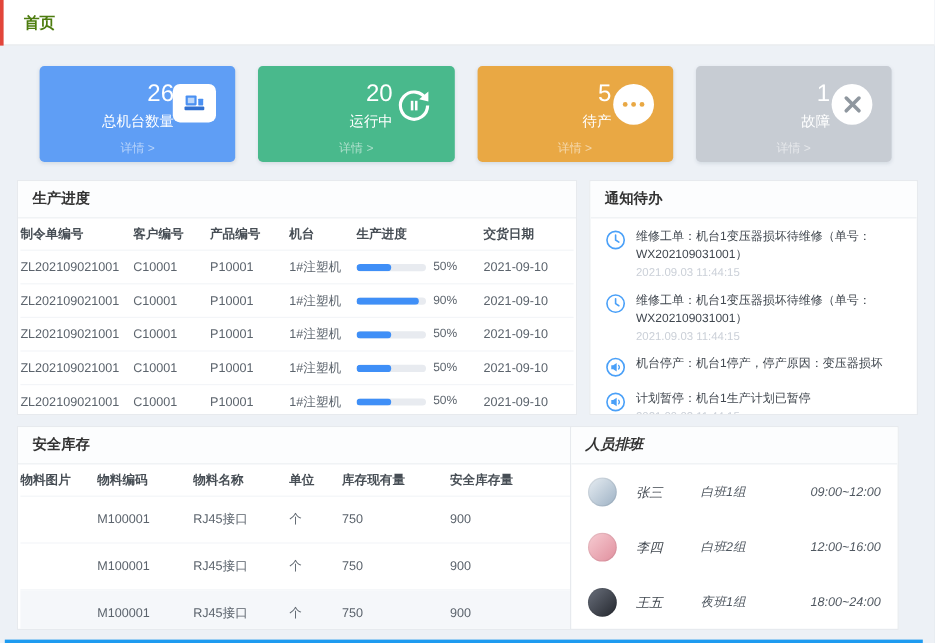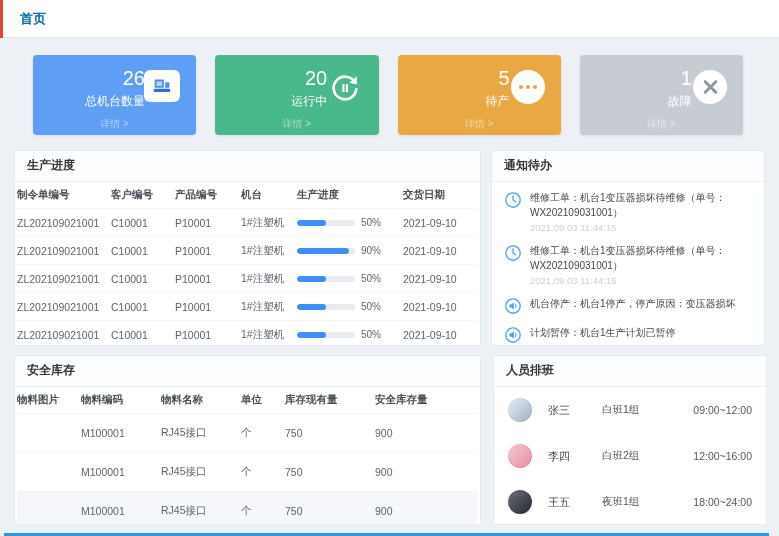--- a/index.html
+++ b/index.html
@@ -3,21 +3,21 @@
 <meta charset="utf-8">
 <style>
   html,body{margin:0;padding:0;background:#dfe4ea;}
   .screen{position:relative;width:779px;height:536px;background:#edf1f6;overflow:hidden;
           font-family:"Liberation Sans",sans-serif;box-sizing:border-box;}
 
   
   .header{position:absolute;top:0;left:0;right:0;height:38px;background:#fff;
           border-bottom:1px solid #e3e7ea;display:flex;align-items:center;
           padding-left:20px;box-sizing:border-box;}
-  .header .title{font-size:13px;font-weight:700;color:#0369a1;}
+  .header .title{font-size:13px;font-weight:700;color:#4d7c0f;}
   .accent{position:absolute;left:0;top:0;width:3px;height:38px;background:#e2453a;}
   .bottombar{position:absolute;left:4px;right:10px;bottom:0;height:3px;background:#1e9bf0;}
 
   
   .cards{position:absolute;left:33px;top:55px;width:710px;height:80px;display:flex;gap:19px;}
   .card{flex:1;border-radius:4px;position:relative;color:#fff;box-shadow:0 1px 3px rgba(60,80,110,.12);}
   .card-blue{background:#5f9ef5;}
   .card-green{background:#49b98c;}
   .card-orange{background:#e9a844;}
   .card-gray{background:#c7ccd3;}
@@ -36,21 +36,21 @@
   .tools::before,.tools::after{content:"";position:absolute;left:7.5px;top:0;width:3px;height:18px;
     border-radius:2px;background:#8f979f;}
   .tools::before{transform:rotate(45deg);}
   .tools::after{transform:rotate(-45deg);}
 
   
   .panel{position:absolute;background:#fff;border:1px solid #e7eaee;box-sizing:border-box;overflow:hidden;}
   #panel-production{left:14px;top:150px;width:467px;height:196px;}
   #panel-notices{left:491px;top:150px;width:274px;height:196px;}
   #panel-inventory{left:14px;top:355px;width:467px;height:170px;}
-  #panel-staff{left:493px;top:355px;width:274px;height:170px;}
+  #panel-staff{left:475px;top:355px;width:274px;height:170px;font-style:italic;}
   .phead{height:30px;line-height:29px;padding:0 12px;font-size:12px;font-weight:700;color:#333;
          border-bottom:1px solid #edf0f3;background:#fcfdfe;}
 
   
   .table{padding:0 2px;}
   .trow{display:grid;align-items:center;border-bottom:1px solid #f3f5f8;}
   .prod-grid{grid-template-columns:94px 64px 66px 56px 106px 1fr;}
   .prod-head{height:26px;}
   .prod-row{height:27px;}
   .inv-grid{grid-template-columns:64px 80px 80px 44px 90px 1fr;}

